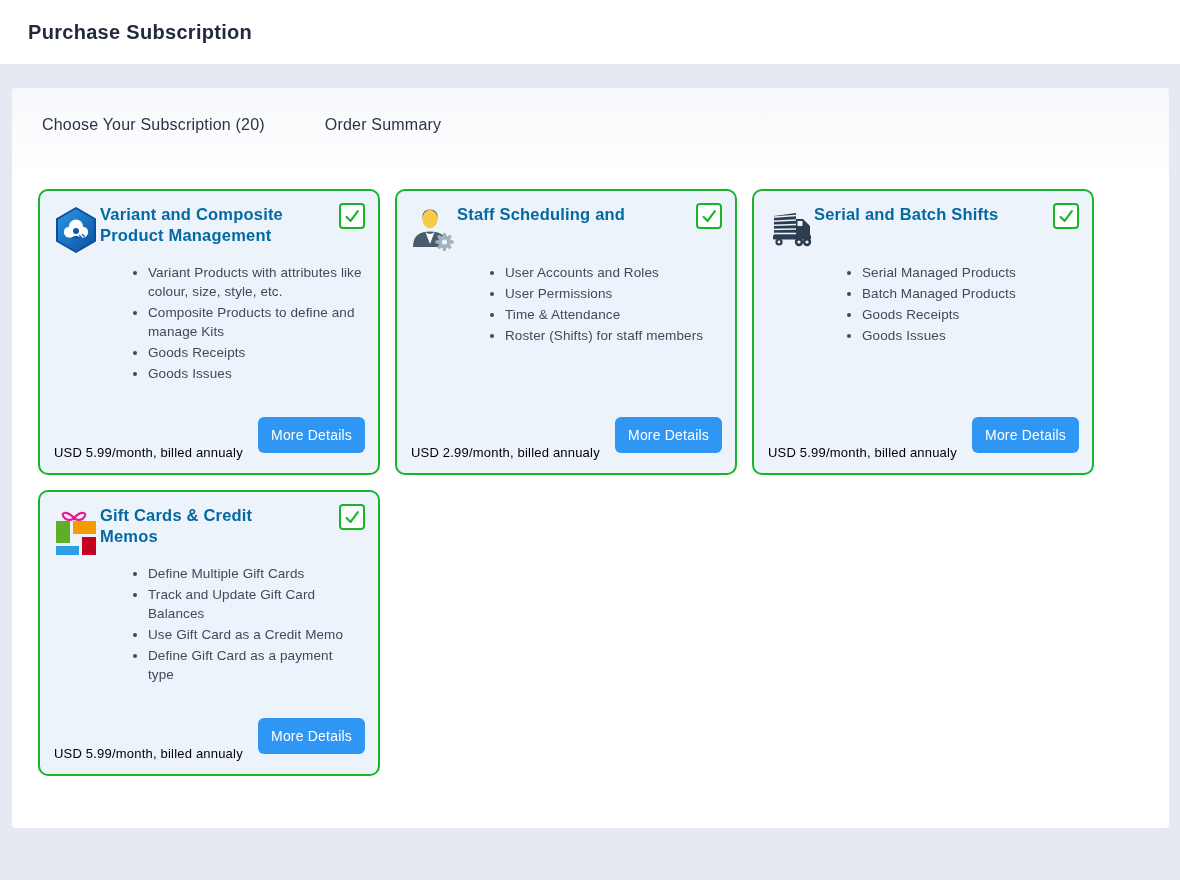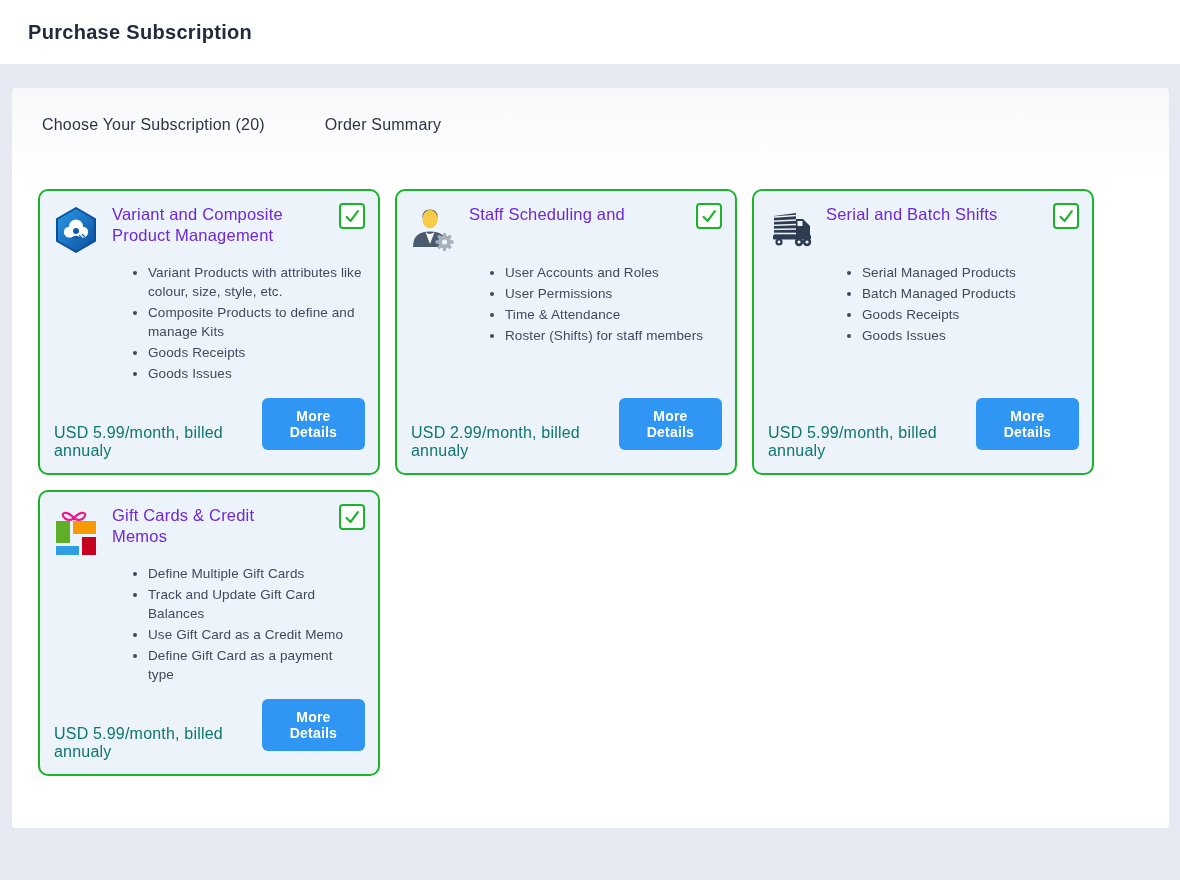--- a/index.html
+++ b/index.html
@@ -41,22 +41,22 @@
     width:342px; height:286px;
     background:#edf3fb;
     border:2px solid #1ab42a;
     border-radius:10px;
     position:relative;
     padding:13px 12px 12px 12px;
   }
   .card-head { display:flex; align-items:flex-start; }
   .card-icon { width:48px; height:48px; flex:0 0 48px; margin-top:2px; }
   .card-title {
-    margin-left:12px; width:208px;
-    font-size:16.5px; font-weight:400; color:#6d28d9; line-height:21px;
+    width:208px;
+    font-size:16.5px; font-weight:700; color:#0369a1; line-height:21px;
     letter-spacing:0.2px;
   }
   .checkbox {
     position:absolute; top:12px; right:13px;
     width:26px; height:26px;
     background:#ffffff;
     border:2px solid #1ab42a; border-radius:4px;
     display:flex; align-items:center; justify-content:center;
     cursor:pointer;
   }
@@ -67,26 +67,26 @@
   }
   ul.features li {
     font-size:13.5px; color:#3f4a5a; line-height:19px;
     margin-bottom:2px; letter-spacing:0.1px;
     padding-right:4px;
   }
   .price-row {
     position:absolute; left:14px; right:13px; bottom:13px;
     display:flex; justify-content:space-between; align-items:center;
   }
-  .price { font-size:16px; color:#0f766e; letter-spacing:0.2px;margin-top:36px; }
+  .price { font-size:13px; color:#000000; letter-spacing:0.2px;margin-top:36px; }
   .more-details-btn {
     background:#2f96f3; color:#ffffff;
     border:none; border-radius:6px;
     font-family:"Liberation Sans", sans-serif;
-    font-size:14px; font-weight:700; letter-spacing:0.2px;
+    font-size:14px; font-weight:400; letter-spacing:0.2px;
     padding:10px 13px; cursor:pointer;
   }
 </style>
 </head>
 <body>
 
 <div class="topbar">
   <div class="page-title">Purchase Subscription</div>
 </div>
 

